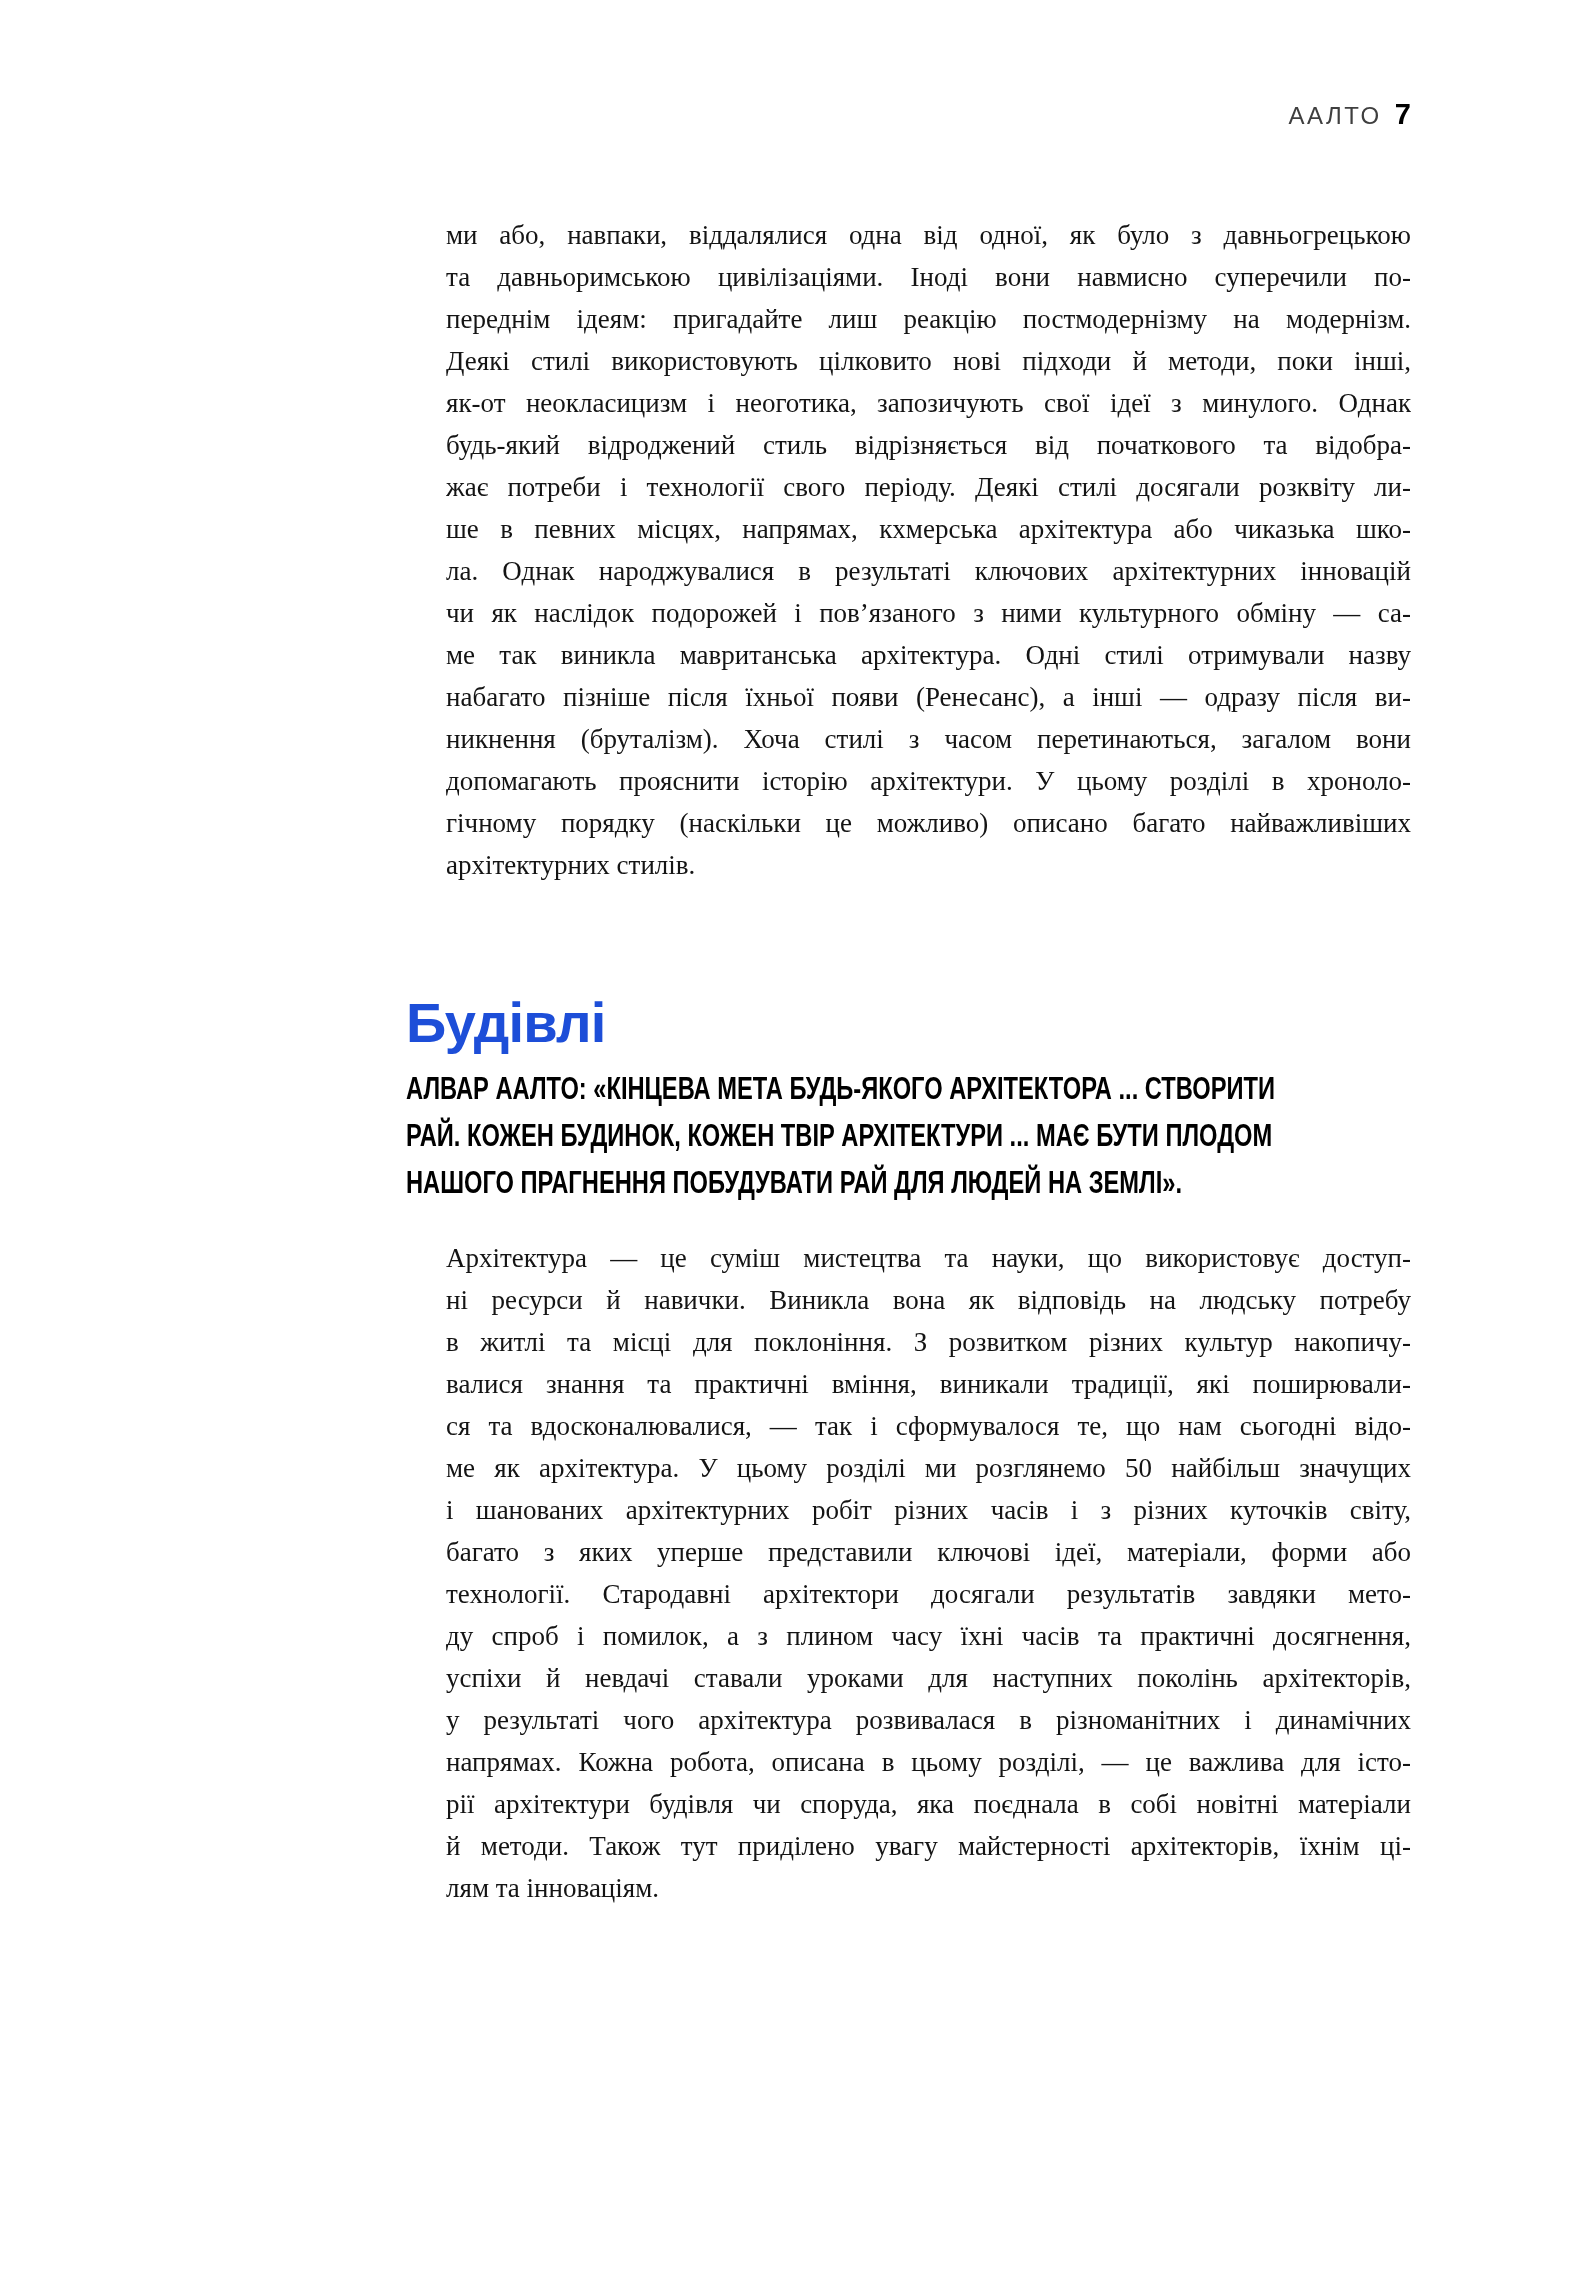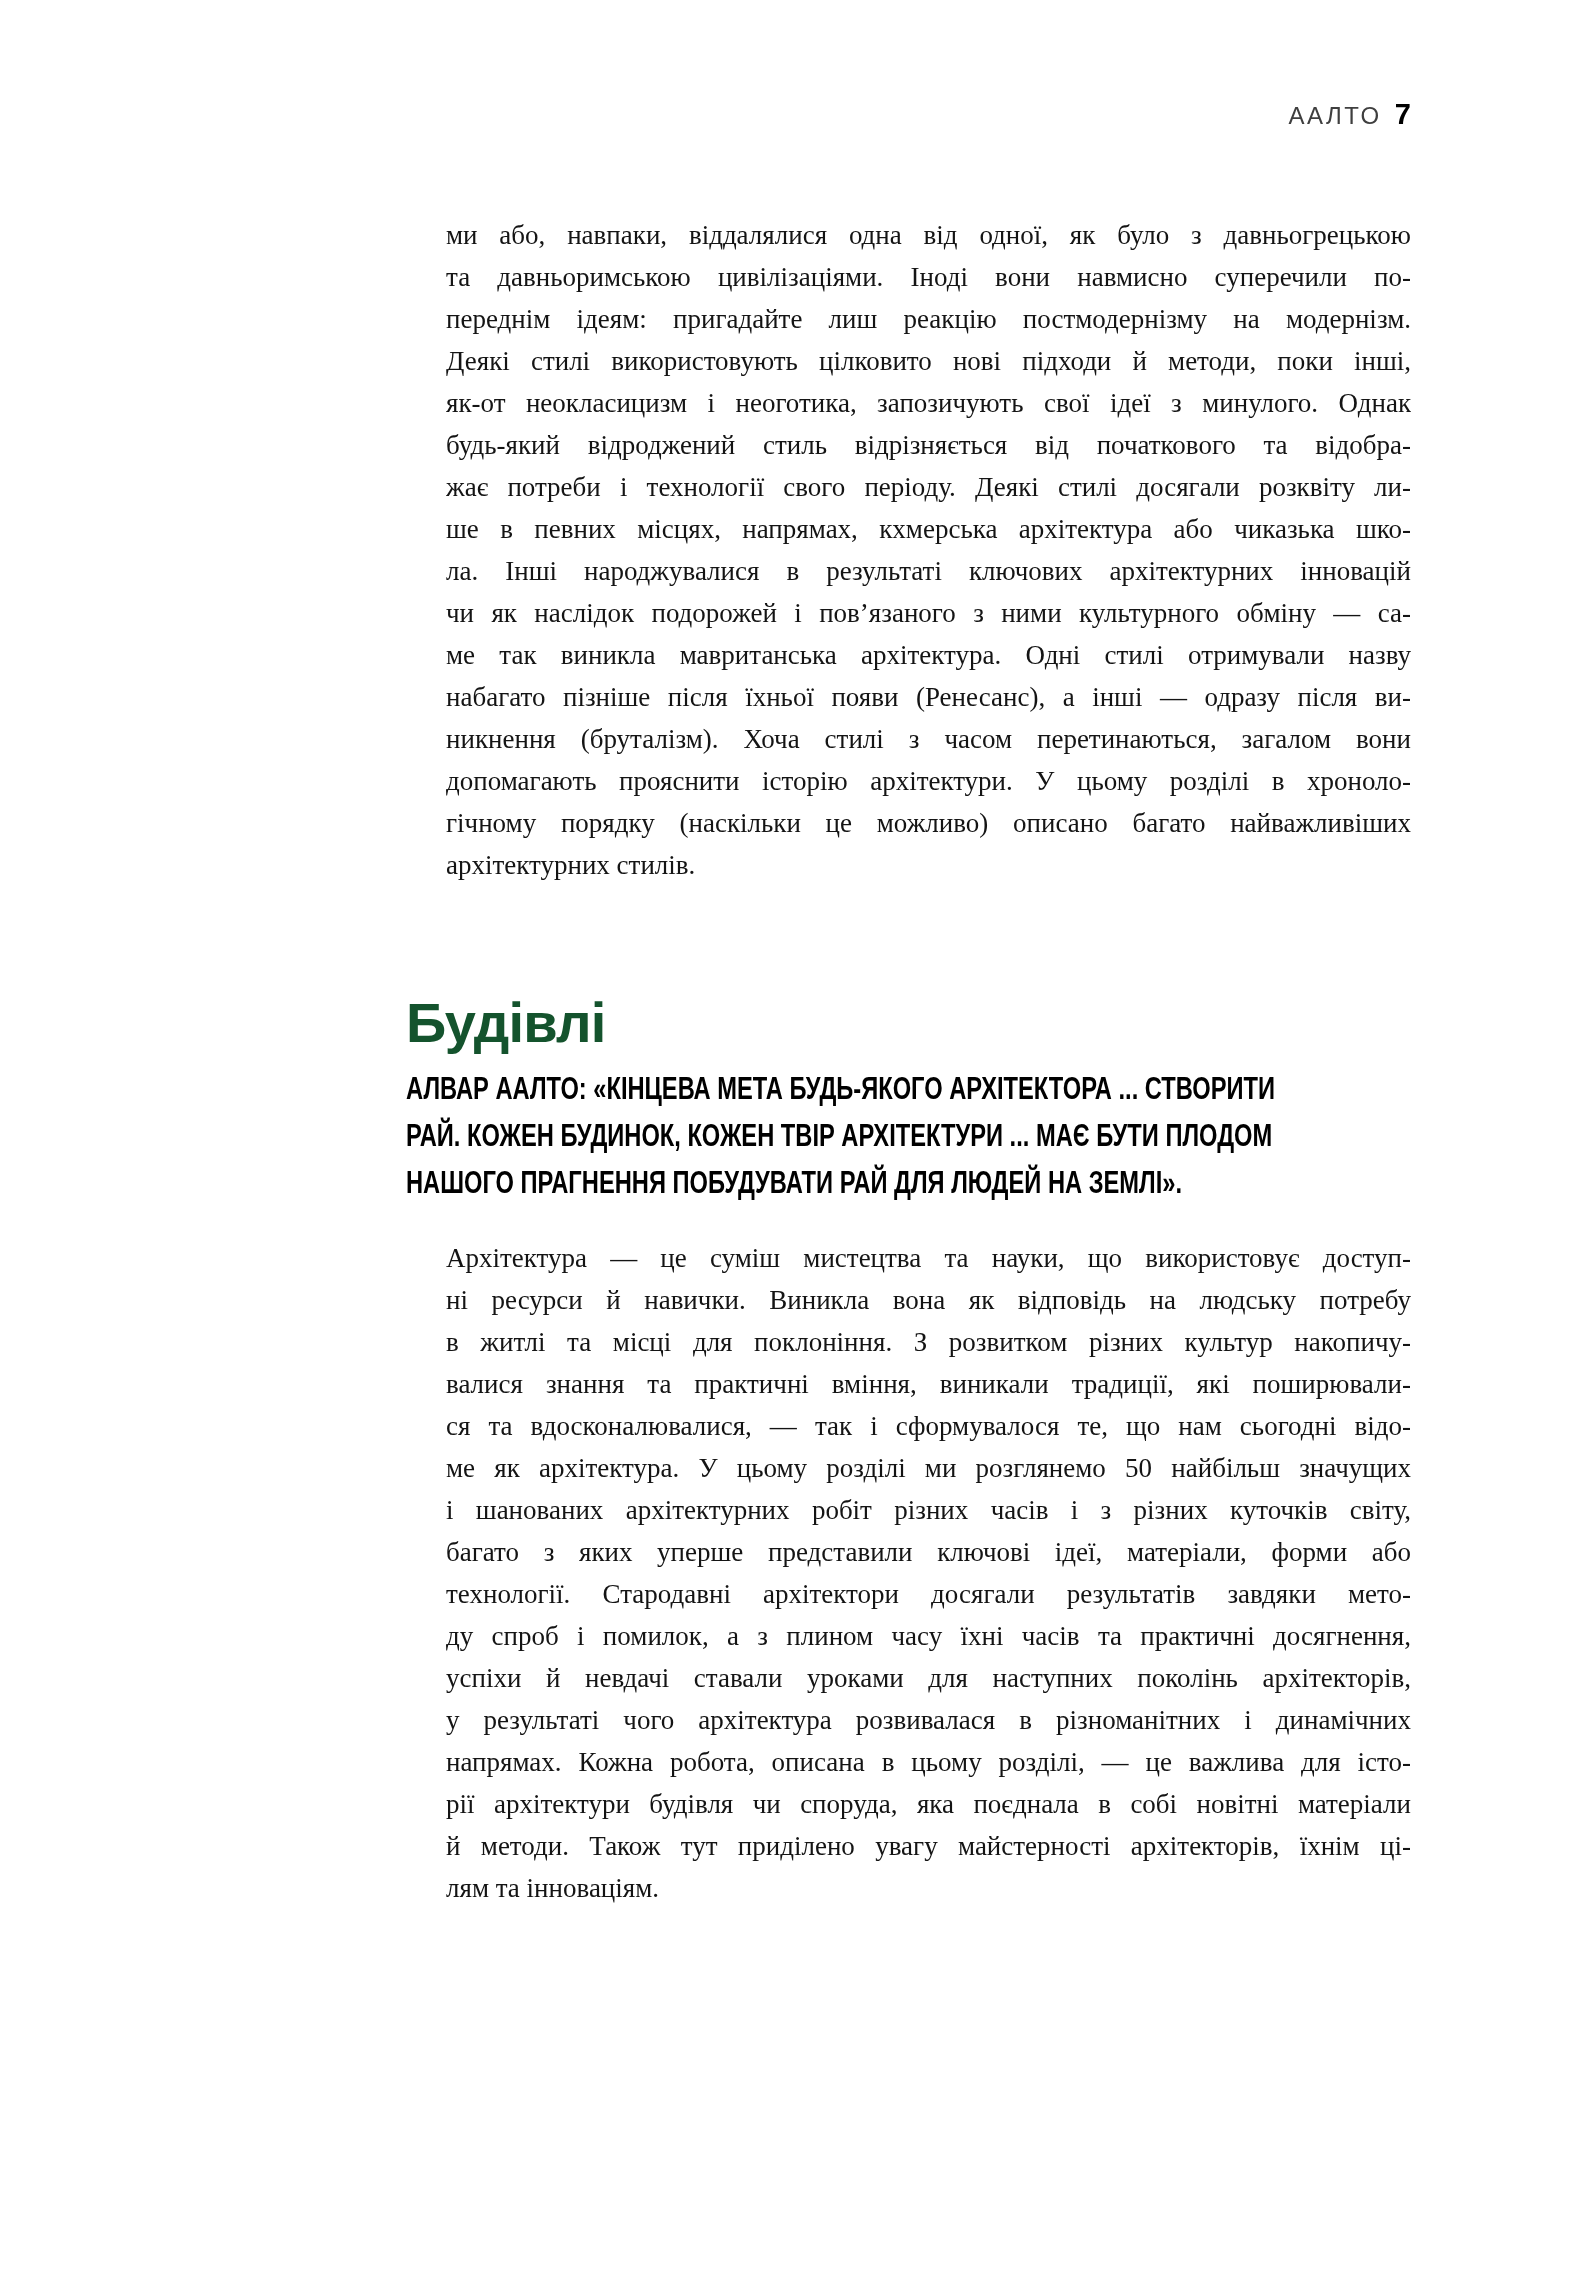--- a/index.html
+++ b/index.html
@@ -34,21 +34,21 @@
   .para .ln{text-align:justify;text-align-last:justify;height:42px;overflow:hidden;margin-left:40px;}
   .para .ln.last{text-align-last:left;}
   .para-intro{top:214px;}
   .para-body{top:1237px;}
   
   .section-heading{
     position:absolute;left:0;top:952px;
     font-family:"Liberation Sans",sans-serif;
     font-weight:700;font-size:56px;line-height:65px;
     letter-spacing:-0.8px;
-    color:#14532d;
+    color:#1d4ed8;
   }
   
   .quote{
     position:absolute;left:0;top:1065px;
     font-family:"Liberation Sans",sans-serif;
     font-weight:700;font-size:32px;line-height:47px;
     color:#000;
     transform:scaleX(0.74);
     transform-origin:0 0;
     letter-spacing:0;
@@ -67,21 +67,21 @@
 
     <div class="para para-intro">
         <div class="ln">ми або, навпаки, віддалялися одна від одної, як було з давньогрецькою</div>
         <div class="ln">та давньоримською цивілізаціями. Іноді вони навмисно суперечили по-</div>
         <div class="ln">переднім ідеям: пригадайте лиш реакцію постмодернізму на модернізм.</div>
         <div class="ln">Деякі стилі використовують цілковито нові підходи й методи, поки інші,</div>
         <div class="ln">як-от неокласицизм і неоготика, запозичують свої ідеї з минулого. Однак</div>
         <div class="ln">будь-який відроджений стиль відрізняється від початкового та відобра-</div>
         <div class="ln">жає потреби і технології свого періоду. Деякі стилі досягали розквіту ли-</div>
         <div class="ln">ше в певних місцях, напрямах, кхмерська архітектура або чиказька шко-</div>
-        <div class="ln">ла. Інші народжувалися в результаті ключових архітектурних інновацій</div>
+        <div class="ln">ла. Однак народжувалися в результаті ключових архітектурних інновацій</div>
         <div class="ln">чи як наслідок подорожей і пов’язаного з ними культурного обміну — са-</div>
         <div class="ln">ме так виникла мавританська архітектура. Одні стилі отримували назву</div>
         <div class="ln">набагато пізніше після їхньої появи (Ренесанс), а інші — одразу після ви-</div>
         <div class="ln">никнення (бруталізм). Хоча стилі з часом перетинаються, загалом вони</div>
         <div class="ln">допомагають прояснити історію архітектури. У цьому розділі в хроноло-</div>
         <div class="ln">гічному порядку (наскільки це можливо) описано багато найважливіших</div>
         <div class="ln last">архітектурних стилів.</div>
       </div>
 
     <h1 class="section-heading">Будівлі</h1>

